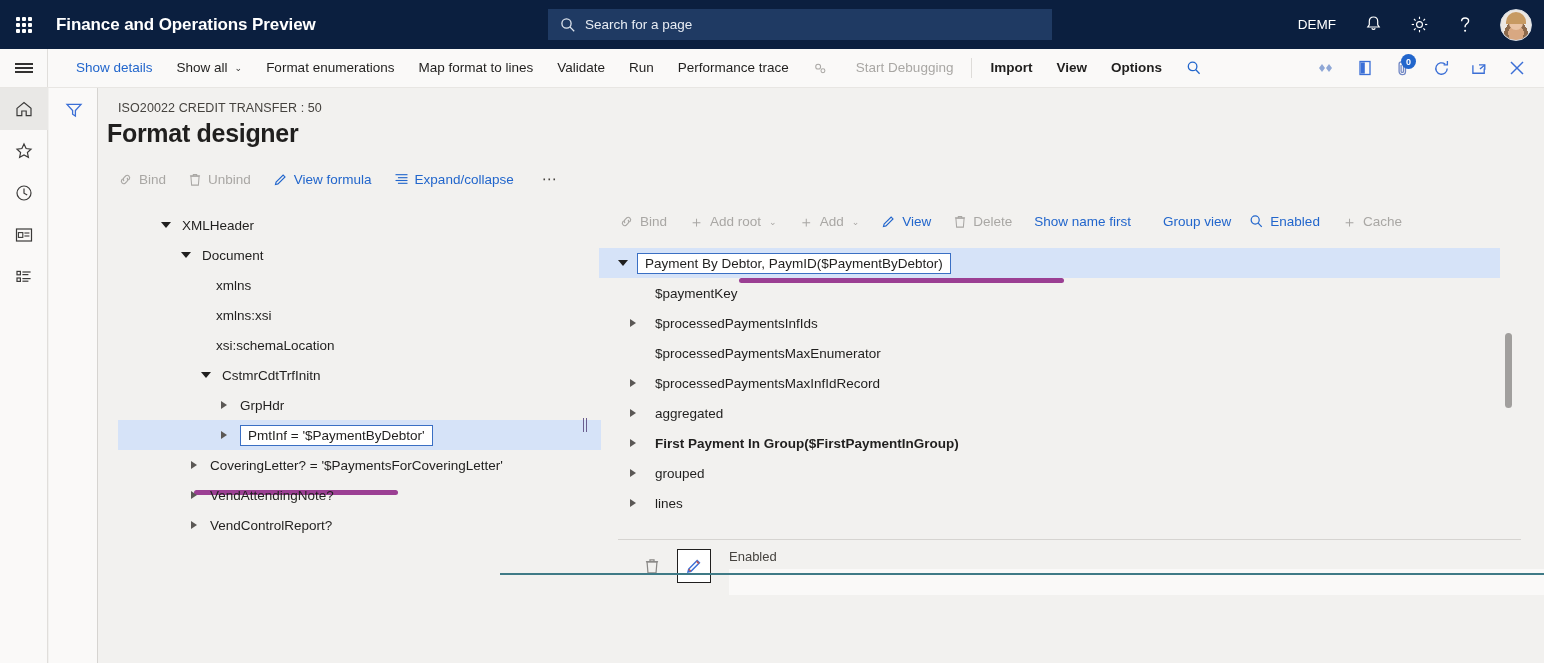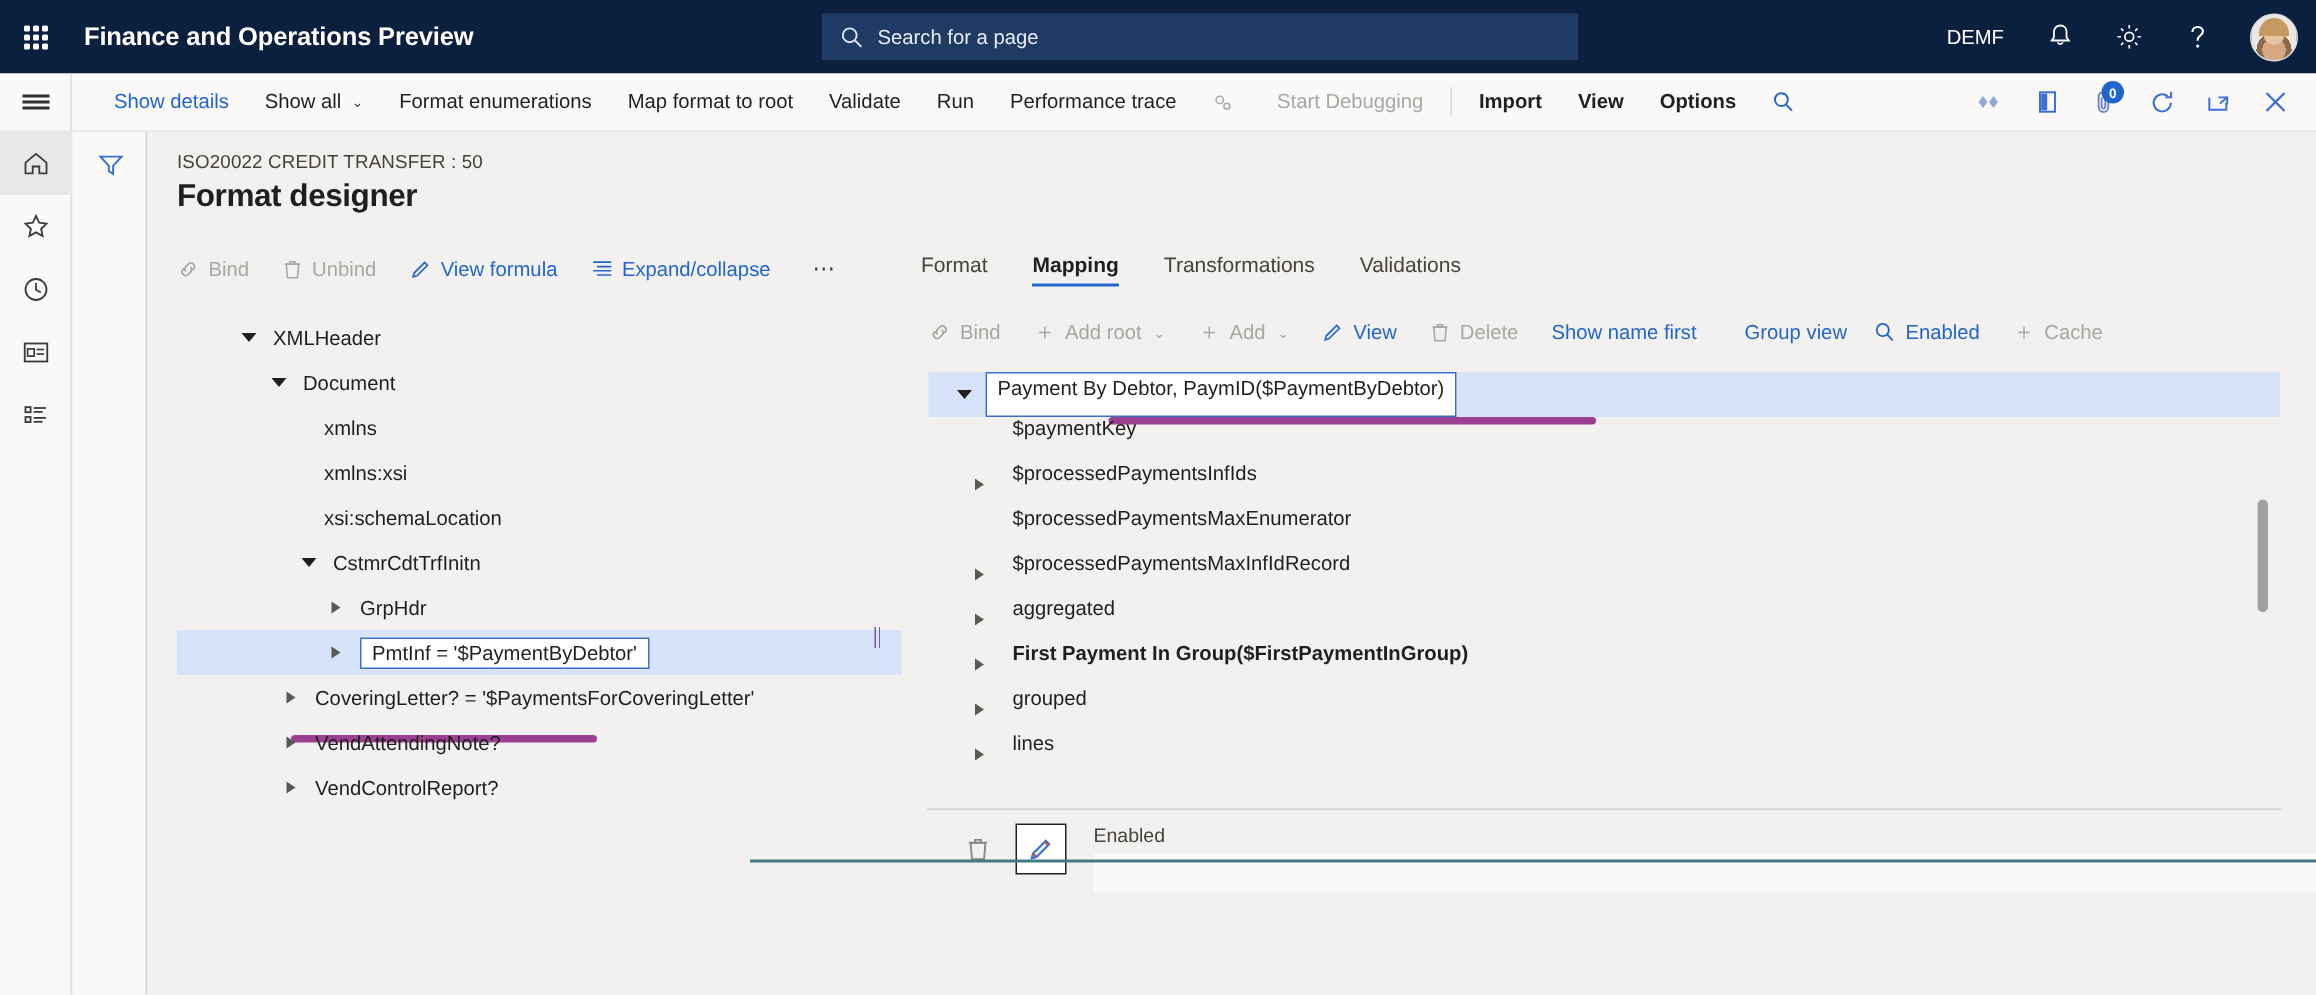--- a/index.html
+++ b/index.html
@@ -131,22 +131,22 @@
   .page {
     position: absolute; top: 88px; left: 99px;
     width: 1445px; height: 575px;
     background: #f2f1ef;
   }
   .crumb {
     position:absolute; left:19px; top:13px;
     font-size: 12.5px; color: #46433f; letter-spacing: .1px; white-space:nowrap;
   }
   .ptitle {
-    position:absolute; left:19px; top:31px;
-    font-size: 21px; color: #201f1e; font-weight: bold; letter-spacing:-.3px; white-space:nowrap;text-align:right;
+    position:absolute; left:8px; top:31px;
+    font-size: 25px; color: #201f1e; font-weight: bold; letter-spacing:-.3px; white-space:nowrap;text-align:right;
   }
 
   
   .ltoolbar { position:absolute; left:19px; top:82px; display:flex; align-items:center; }
   .lt-item {
     display:flex; align-items:center; gap:6px;
     font-size:13.5px; padding: 0 11px 0 0; margin-right:11px; white-space:nowrap; cursor:pointer;
   }
   .lt-item.blue { color:#2266cc; }
   .lt-item.disabled { color:#a9a7a4; }
@@ -190,22 +190,22 @@
   .rt-item {
     display:flex; align-items:center; gap:6px; font-size:13.5px;
     margin-right:22px; white-space:nowrap; cursor:pointer;
   }
   .rt-item.blue { color:#2266cc; }
   .rt-item.disabled { color:#a9a7a4; }
   .plus { font-size:15px; line-height:1; }
 
   .rtree { position:absolute; left:0; top:160px; width:945px; }
   .rrow {
-    height:30px; display:flex; font-size:13.5px; color:#201f1e; cursor:pointer;
-    position:relative; white-space:nowrap;margin-left:20px;
+    height:30px; display:flex; align-items:center; font-size:13.5px; color:#201f1e; cursor:pointer;
+    position:relative; white-space:nowrap;
   }
   .rrow.sel { background:#d6e3f8; width:901px; }
   .rtw { width:28px; flex:none; display:flex; align-items:center; justify-content:center; }
 
   .rscroll {
     position:absolute; left:906px; top:245px; width:7px; height:75px;
     background:#a19f9d; border-radius:4px; cursor:pointer;
   }
 
   
@@ -303,21 +303,21 @@
     <div class="ap-item">
       <span>Show all</span>
       <span class="chev">⌄</span>
     </div>
 
     <div class="ap-item">
       <span>Format enumerations</span>
     </div>
 
     <div class="ap-item">
-      <span>Map format to root</span>
+      <span>Map format to lines</span>
     </div>
 
     <div class="ap-item">
       <span>Validate</span>
     </div>
 
     <div class="ap-item">
       <span>Run</span>
     </div>
 
@@ -559,34 +559,20 @@
           <span class="tri-right"></span>
         </span>
       <span style="margin-left:6px">VendControlReport?</span>
     </div>
   </div>
 
   <div class="splitter"></div>
 
   <div class="rpanel">
 
-    <div class="tabs">
-      <div class="tab">
-        <span>Format</span>
-      </div>
-      <div class="tab active">
-        <span>Mapping</span>
-      </div>
-      <div class="tab">
-        <span>Transformations</span>
-      </div>
-      <div class="tab">
-        <span>Validations</span>
-      </div>
-    </div>
 
     <div class="rtoolbar">
       <div class="rt-item disabled" style="margin-left:20px">
         <svg width="15" height="15" viewBox="0 0 16 16">
           <path d="M6.4 9.6a2.6 2.6 0 0 1 0-3.6l2-2a2.6 2.6 0 0 1 3.6 3.6l-1 1" fill="none" stroke="#a9a7a4" stroke-width="1.2"></path>
           <path d="M9.6 6.4a2.6 2.6 0 0 1 0 3.6l-2 2a2.6 2.6 0 0 1-3.6-3.6l1-1" fill="none" stroke="#a9a7a4" stroke-width="1.2"></path>
         </svg>
         <span>Bind</span>
       </div>
 

